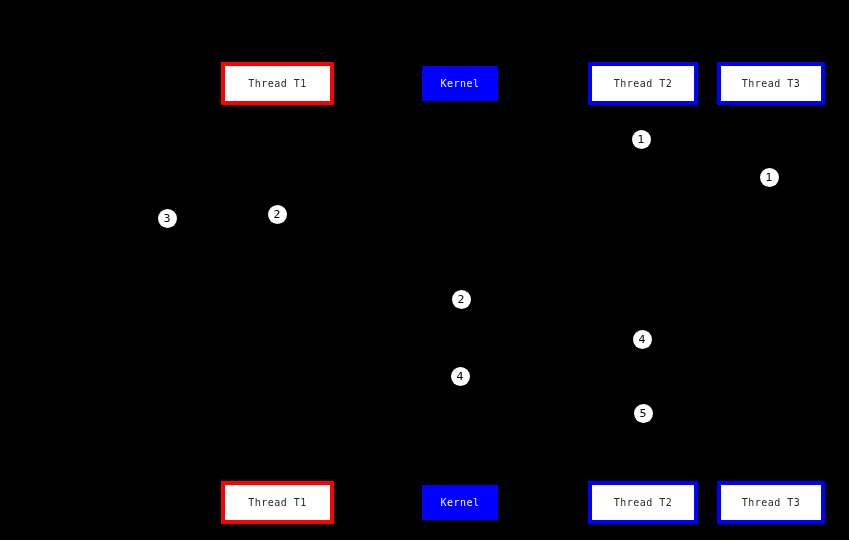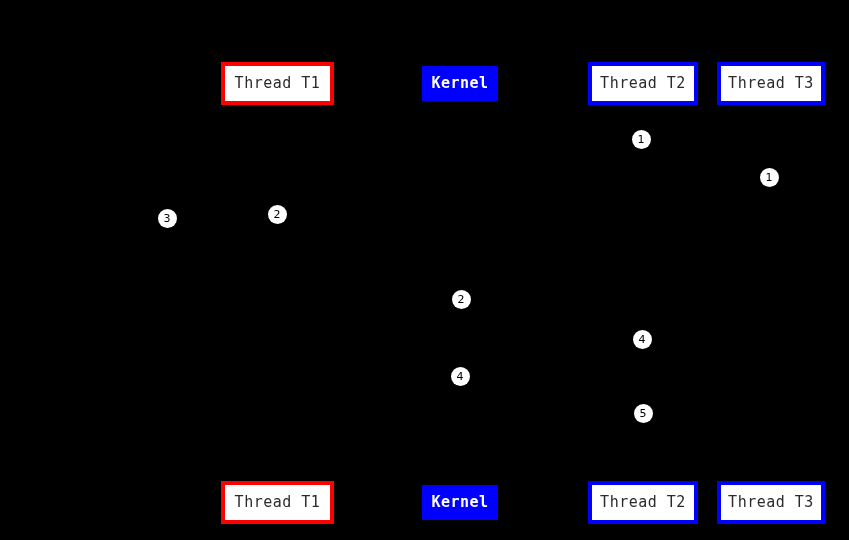--- a/index.html
+++ b/index.html
@@ -20,32 +20,31 @@
   }
 
   
   .participant {
     position: absolute;
     box-sizing: border-box;
     display: flex;
     align-items: center;
     justify-content: center;
     font-family: "DejaVu Sans Mono", monospace;
-    font-size: 15px;
+    font-size: 10px;
     letter-spacing: 0.5px;
     white-space: nowrap;
     line-height: 1;
   }
   .participant.light {
     background: #ffffff;
     color: #2b2b2b;
   }
   .participant.solid {
     color: #ffffff;
-    font-weight: bold;
   }
 
   
   .lifeline {
     position: absolute;
     width: 1px;
     background: #000000;
   }
 
   

